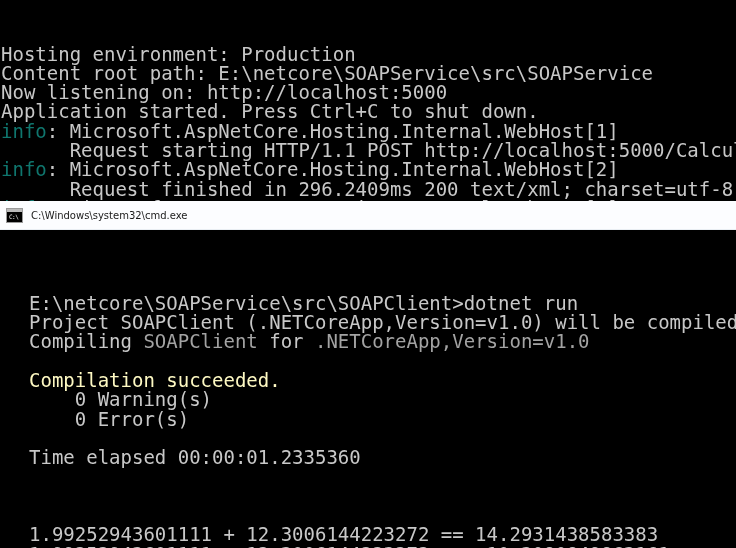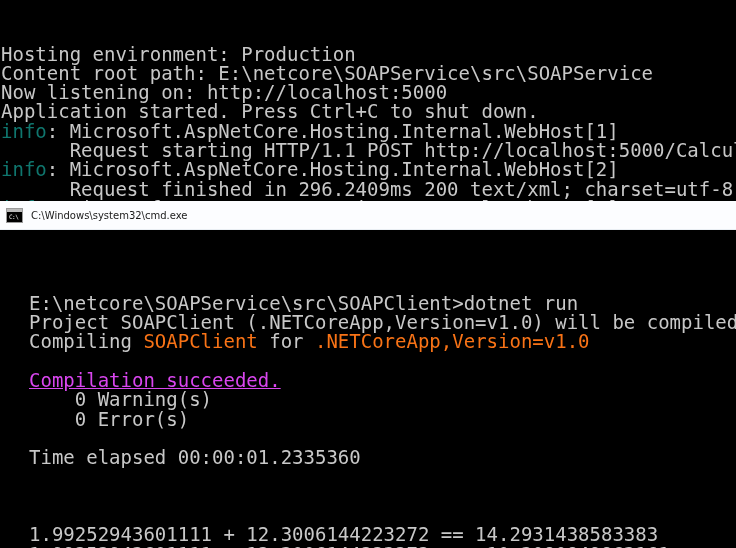--- a/index.html
+++ b/index.html
@@ -98,23 +98,23 @@
   #client-body {
     height: 318px;
     padding: 6px 0 0 1px;
     box-sizing: border-box;
     background: #000000;
     margin-left: 28px;
   }
 
   
   .c-gray   { color: #c8c8c8; }
-  .c-green  { color: #d946ef; text-decoration: underline; }
+  .c-green  { color: #fef9c3; }
   .c-dimgreen { color: #0f766e; }
-  .c-olive  { color: #f97316; }
+  .c-olive  { color: #a3a3a3; }
 
   .line { display: block; height: 19.3px; }
 </style>
 </head>
 <body>
 
 <div class="console" id="service-console">
   <div id="service-console-lines"><span class="line"><span class="c-gray">Hosting environment: Production</span></span><span class="line"><span class="c-gray">Content root path: E:\netcore\SOAPService\src\SOAPService</span></span><span class="line"><span class="c-gray">Now listening on: http://localhost:5000</span></span><span class="line"><span class="c-gray">Application started. Press Ctrl+C to shut down.</span></span><span class="line"><span class="c-dimgreen">info</span><span class="c-gray">: Microsoft.AspNetCore.Hosting.Internal.WebHost[1]</span></span><span class="line"><span class="c-gray">      Request starting HTTP/1.1 POST http://localhost:5000/CalculatorService.svc text/xml; c</span></span><span class="line"><span class="c-dimgreen">info</span><span class="c-gray">: Microsoft.AspNetCore.Hosting.Internal.WebHost[2]</span></span><span class="line"><span class="c-gray">      Request finished in 296.2409ms 200 text/xml; charset=utf-8</span></span><span class="line"><span class="c-dimgreen">info</span><span class="c-gray">: Microsoft.AspNetCore.Hosting.Internal.WebHost[1]</span></span></div>
 </div>
 

